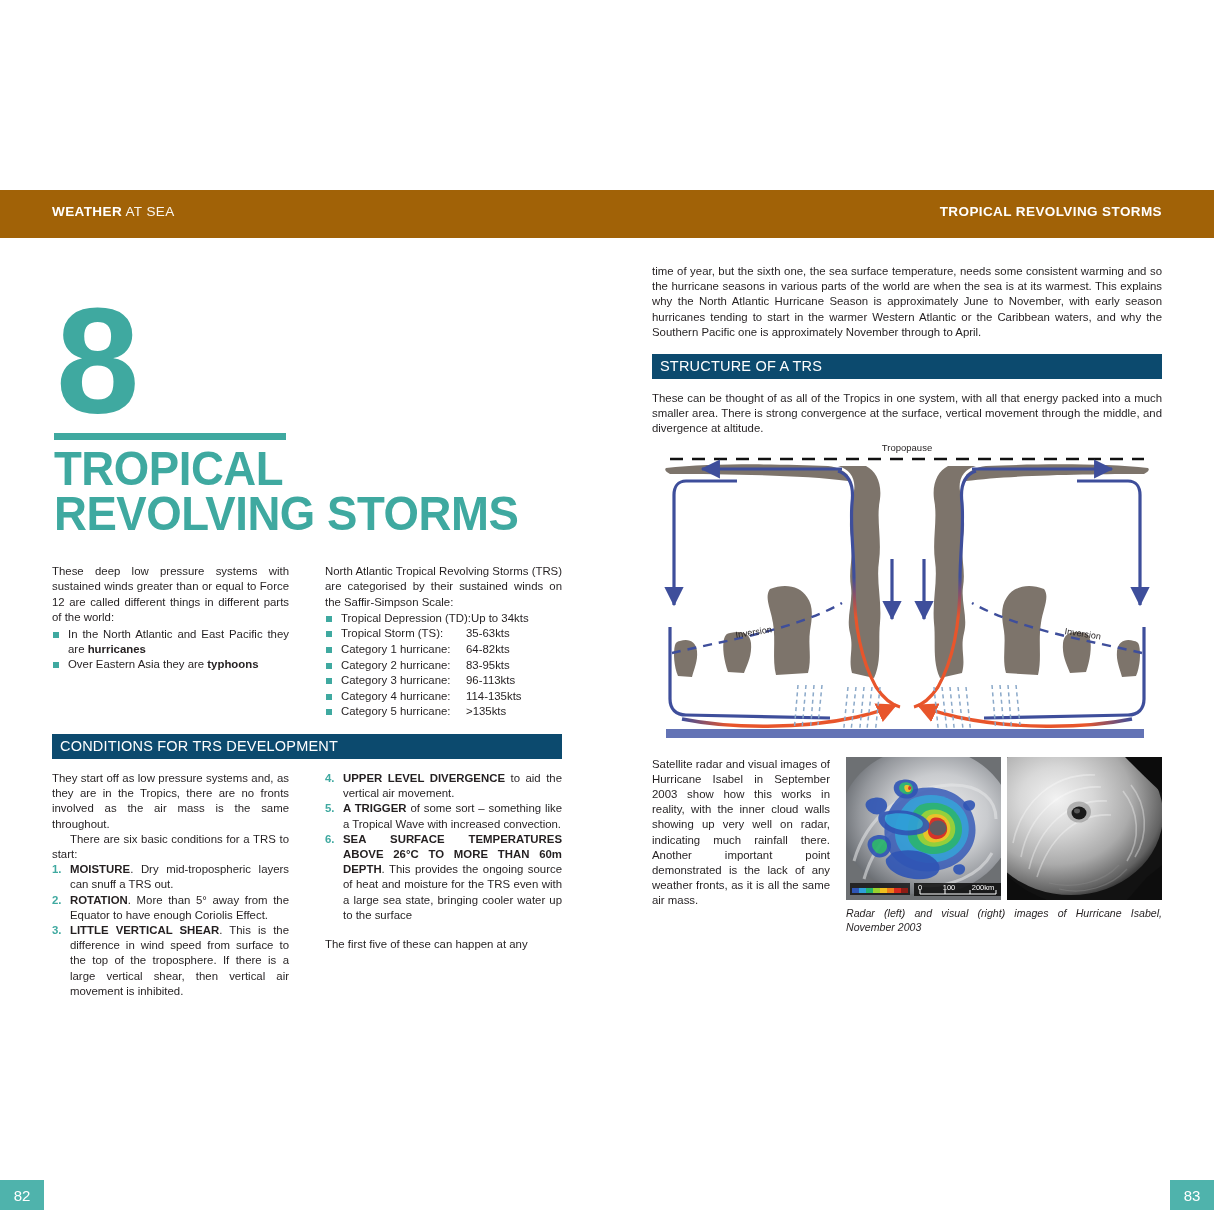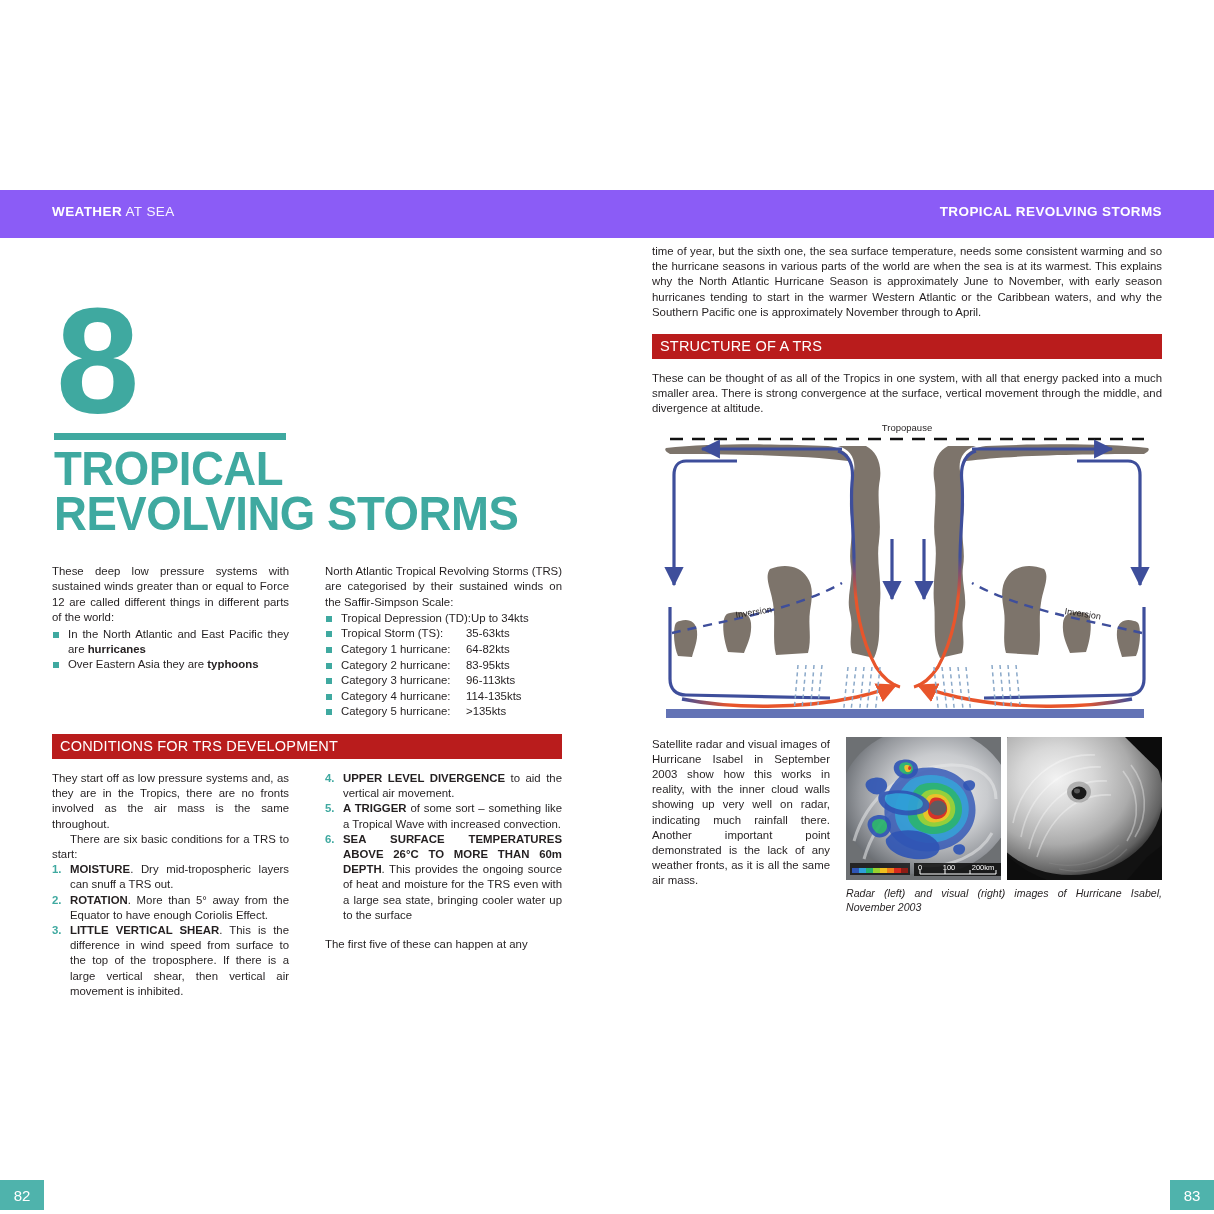--- a/index.html
+++ b/index.html
@@ -10,36 +10,36 @@
     -webkit-font-smoothing:antialiased;
     position:relative;overflow:hidden;
   }
   .spread{
     position:absolute;left:0;top:190px;width:1214px;height:845px;
     background:#ffffff;
   }
   
   .hdr-band{
     position:absolute;left:0;top:0;width:1214px;height:48px;
-    background:#8b5cf6;
+    background:#a16207;
   }
   .hdr-left{
     position:absolute;left:52px;top:14px;
     font-size:13.5px;letter-spacing:.4px;color:#ffffff;
   }
   .hdr-left b{font-weight:700;}
   .hdr-left span{font-weight:400;opacity:.95;}
   .hdr-right{
     position:absolute;right:52px;top:14px;
     font-size:13.5px;font-weight:700;letter-spacing:.4px;color:#ffffff;
     text-align:right;
   }
   
   .page-left{position:absolute;left:52px;top:48px;width:510px;height:797px;}
-  .page-right{position:absolute;left:652px;top:36px;width:510px;height:797px;}
+  .page-right{position:absolute;left:652px;top:56px;width:510px;height:797px;}
 
   
   .chap-num{
     font-size:150px;line-height:.82;font-weight:700;color:#3FA9A0;
     letter-spacing:-4px;margin:0;padding-top:62px;padding-left:4px;
     font-family:"Liberation Sans", sans-serif;
   }
   .chap-rule{
     width:232px;height:7px;background:#3FA9A0;margin:10px 0 6px 2px;
   }
@@ -79,21 +79,21 @@
     display:flex;
   }
   ul.scale li::before{
     content:"";position:absolute;left:1px;top:5px;
     width:6px;height:6px;background:#3FA9A0;
   }
   ul.scale .lbl{display:inline-block;min-width:125px;}
   ul.scale .val{display:inline-block;}
 
   .sect-bar{
-    background:#b91c1c;color:#ffffff;
+    background:#0c4a6e;color:#ffffff;
     font-size:14.5px;font-weight:400;letter-spacing:.2px;
     padding:4px 8px 5px 8px;margin:14px 0 12px 0;
     font-family:"Liberation Sans", sans-serif;
   }
 
   ol.numbered{list-style:none;counter-reset:n;margin:0;padding:0;}
   ol.numbered li{
     counter-increment:n;position:relative;padding-left:18px;
     font-size:11.4px;line-height:15.2px;color:#231f20;text-align:justify;
   }

